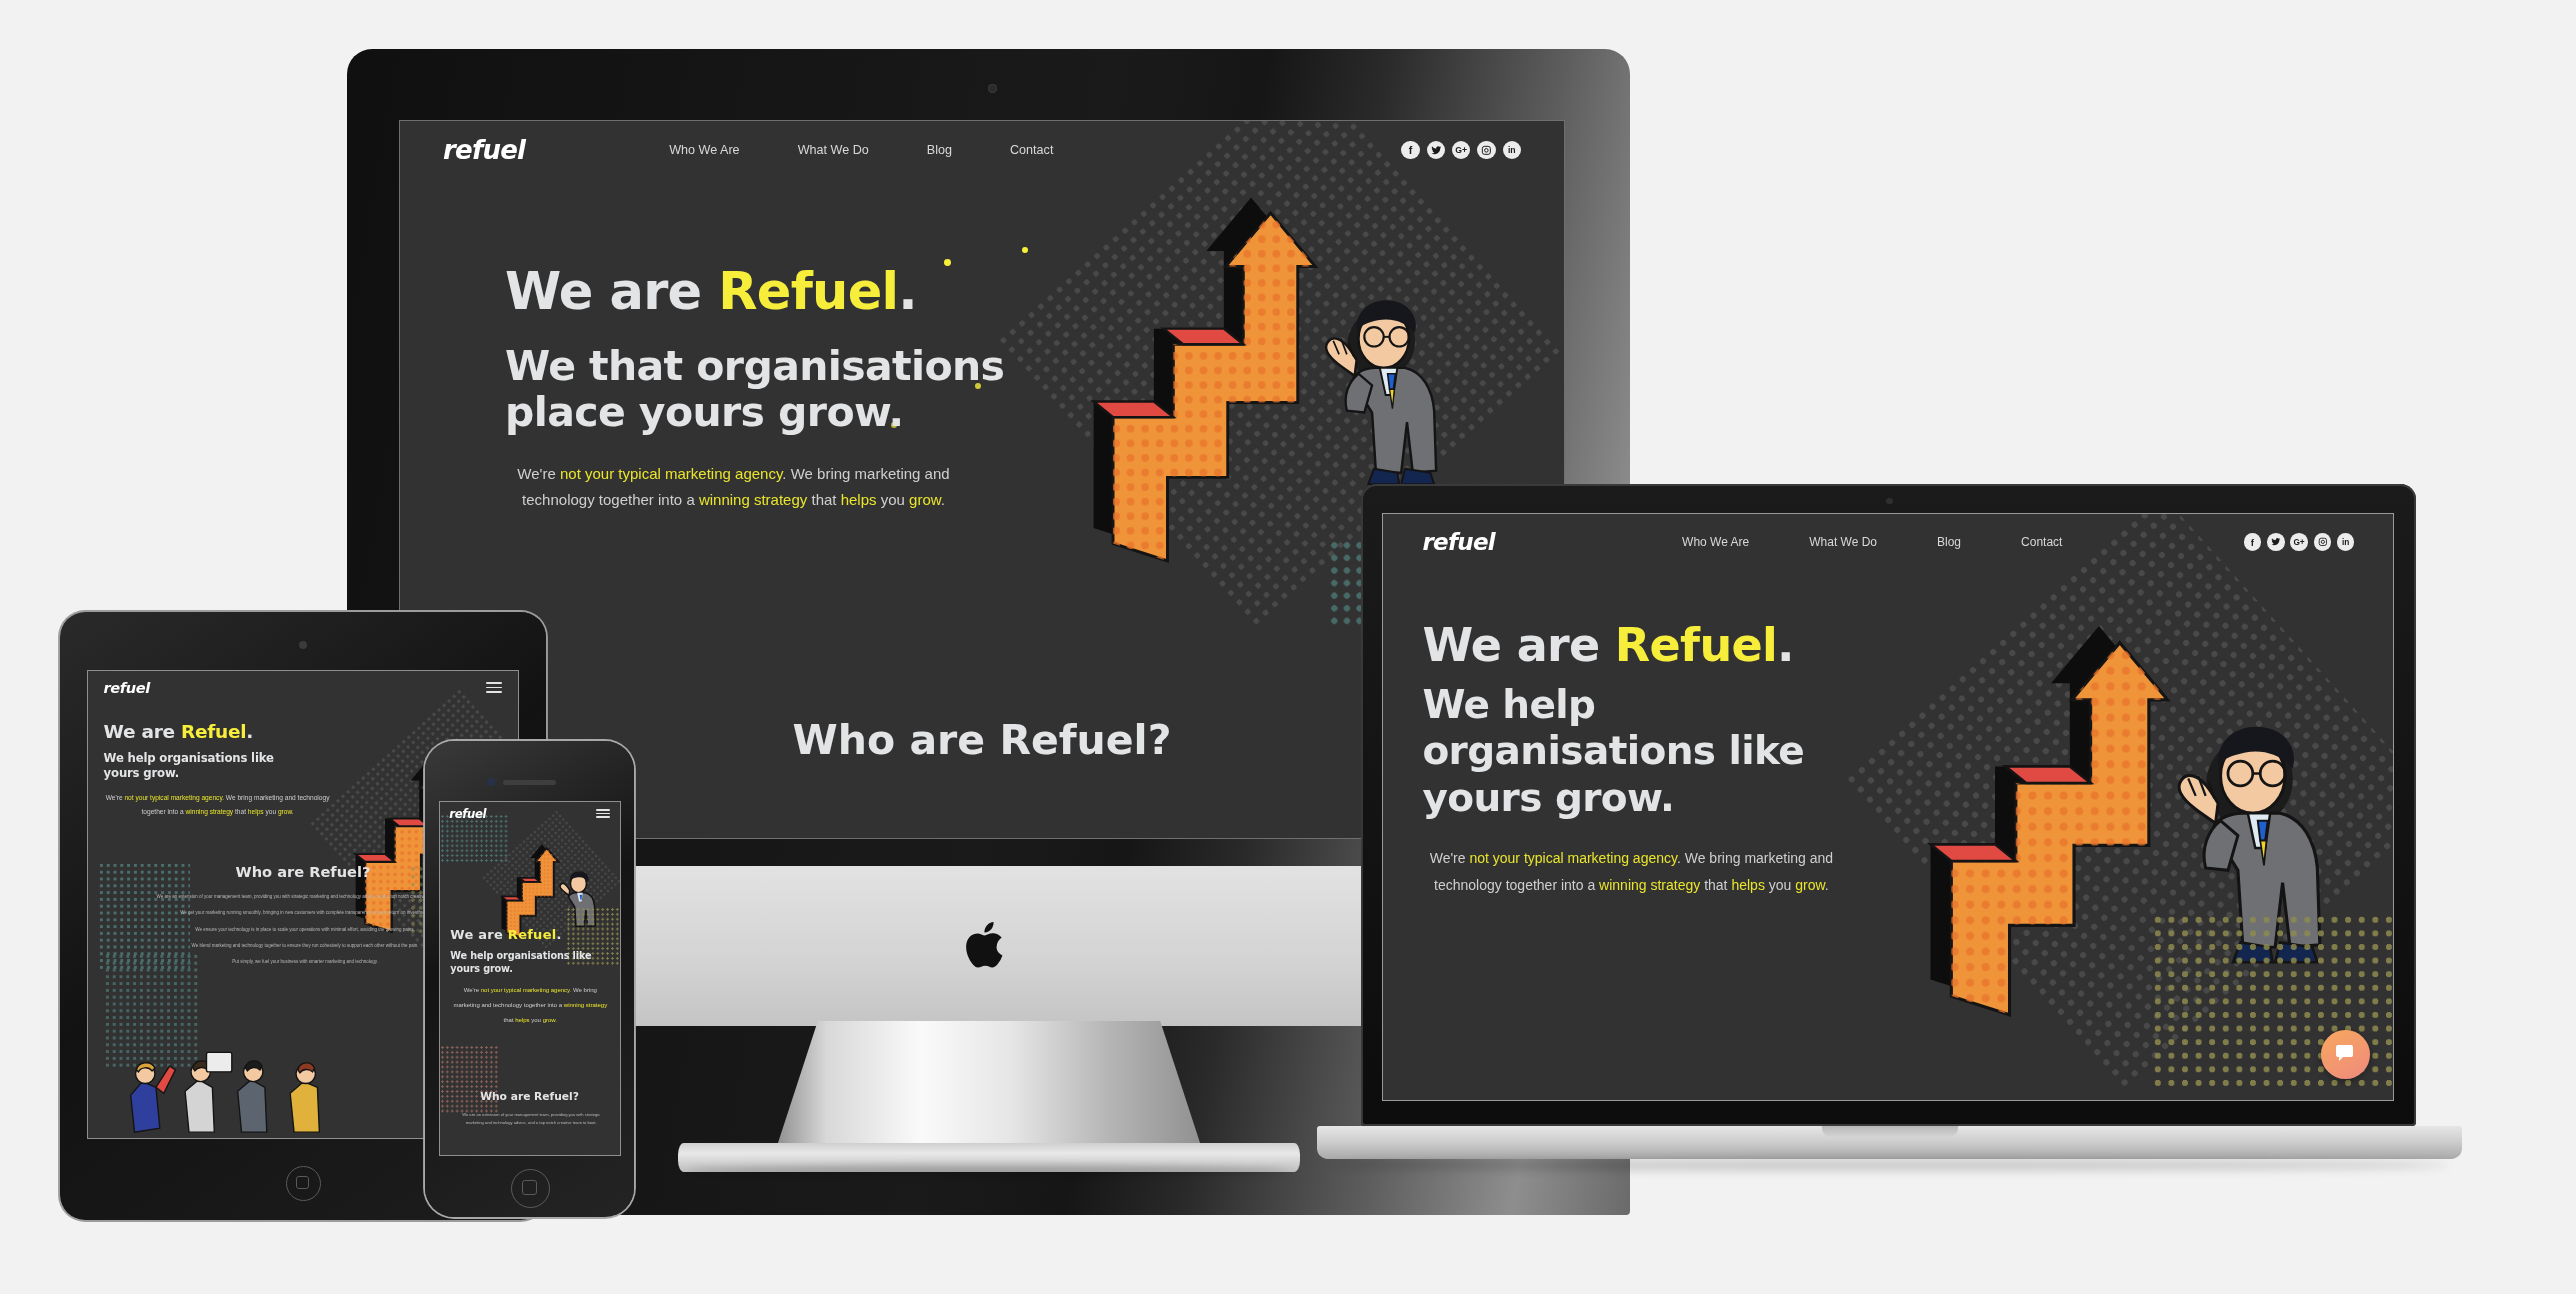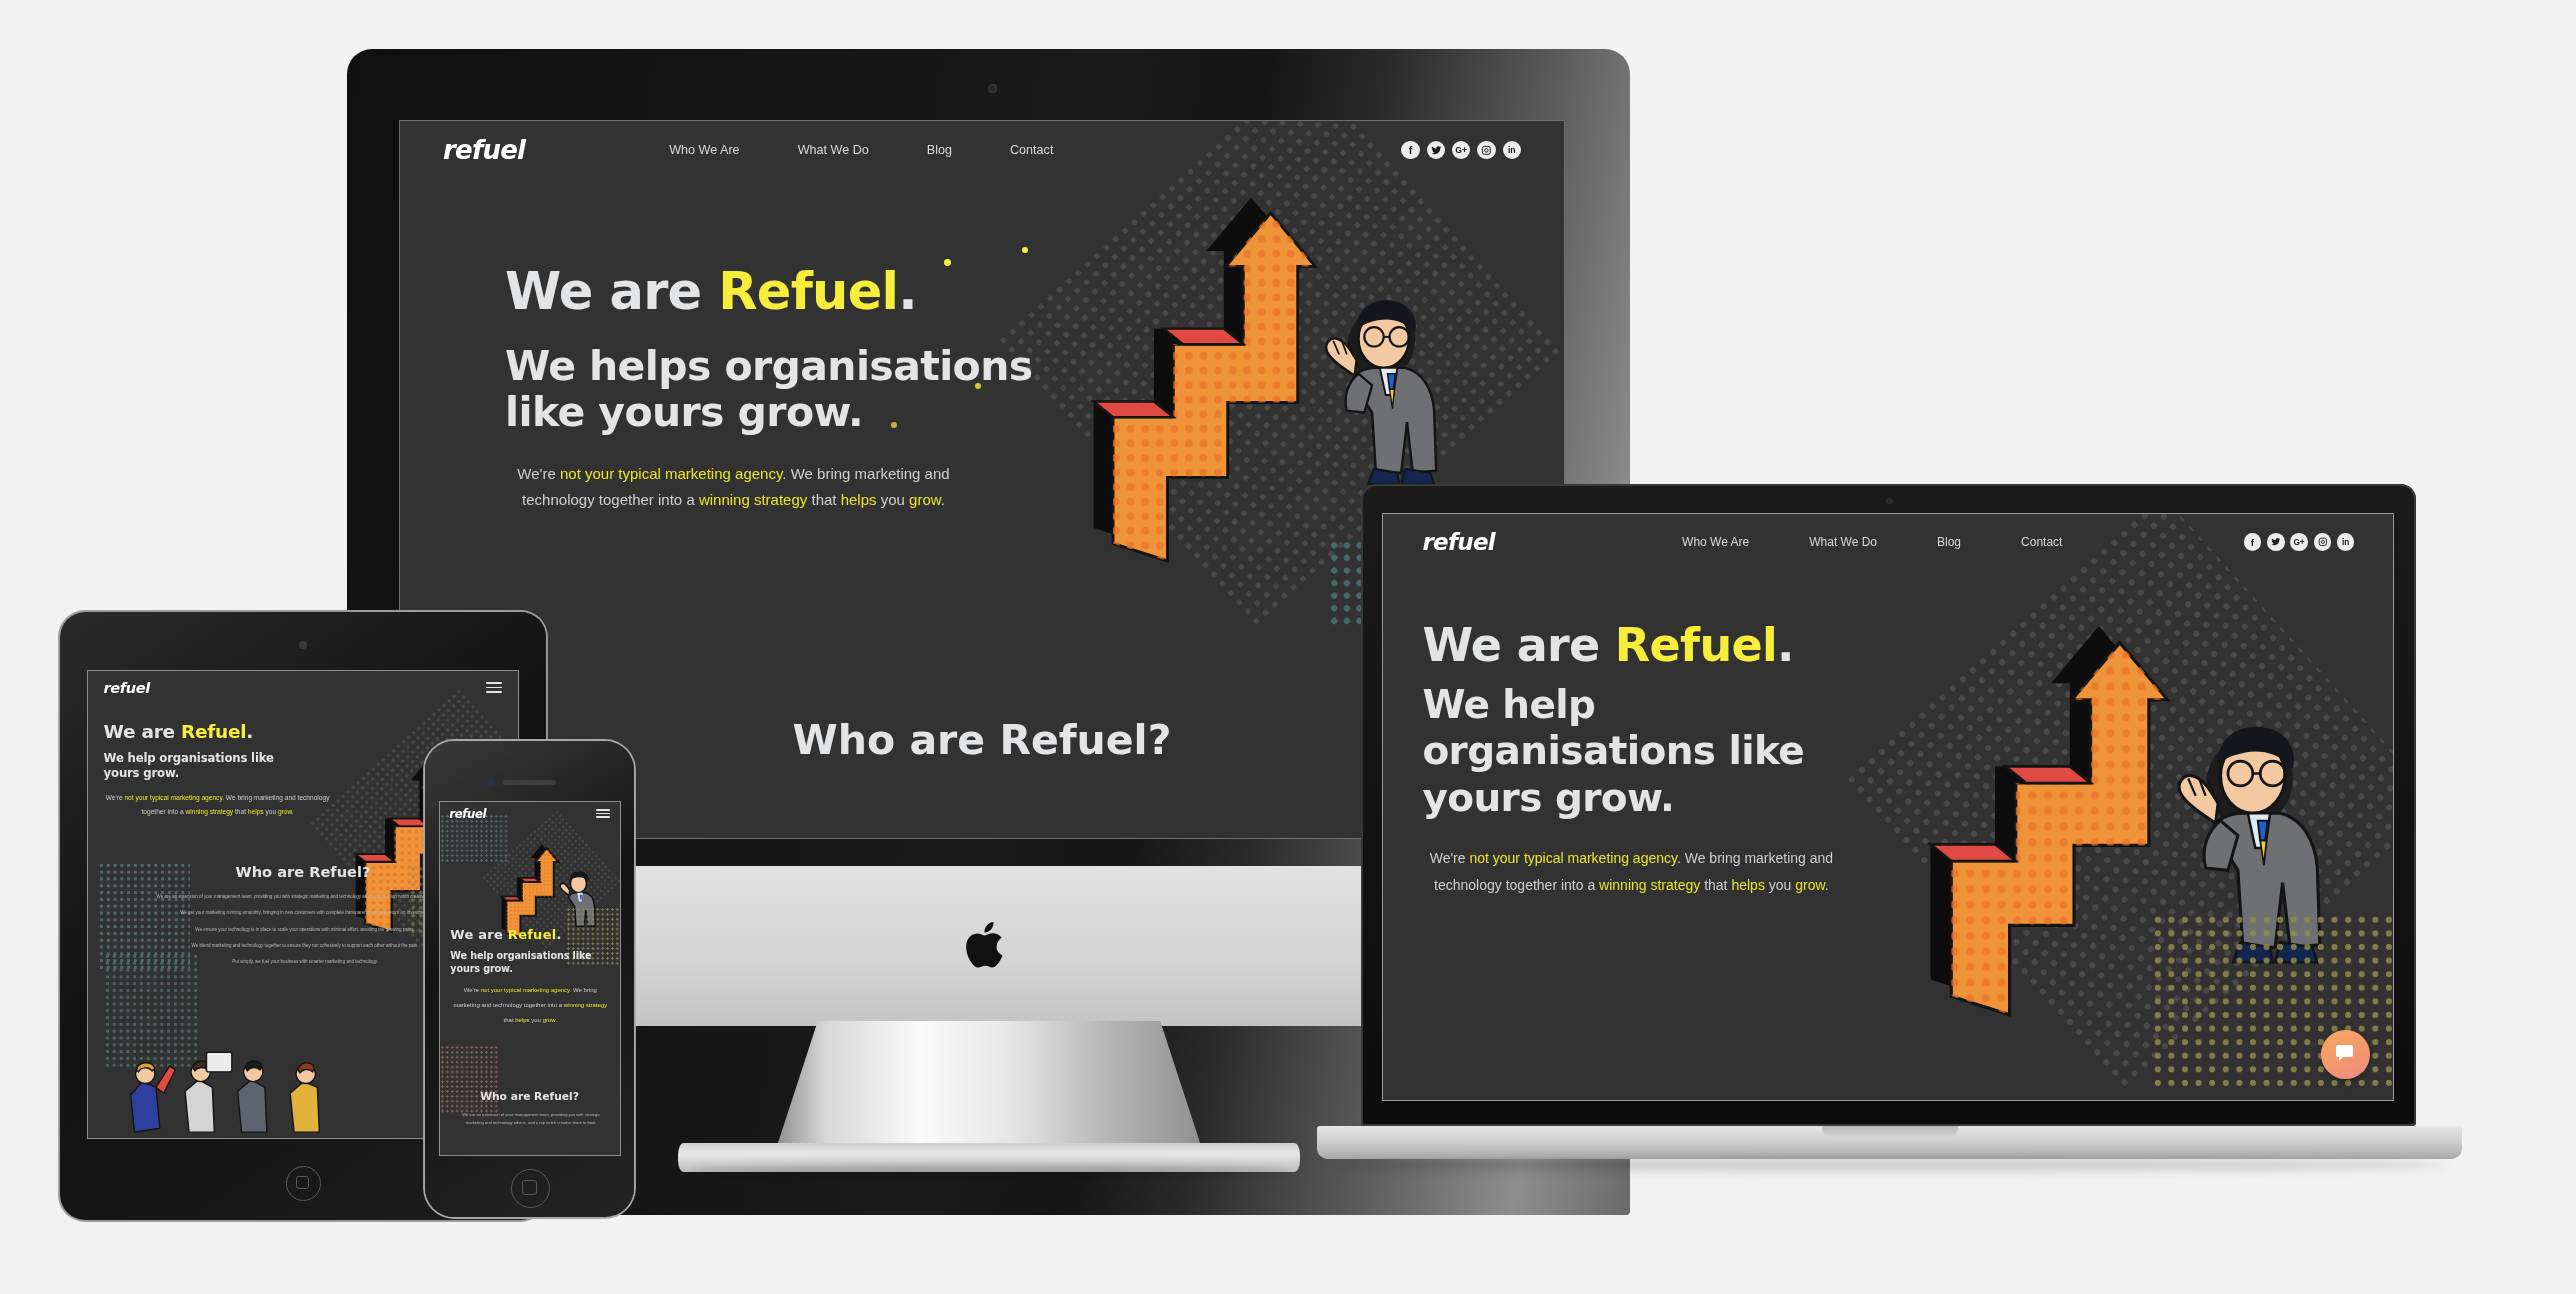--- a/index.html
+++ b/index.html
@@ -191,22 +191,22 @@
             </span>
             <span class="soc" style="width:18.5px;height:18.5px;font-size:8.7px;">in</span>
           </div>
         </div>
 
         <div style="position:absolute;left:105px;top:144px;width:544px;">
           <div class="h1" style="font-size:51px;line-height:1.06;">
             <span>We are </span><span class="y">Refuel</span><span>.</span>
           </div>
           <div class="h2" style="font-size:41px;line-height:1.12;margin-top:25px;">
-            <div>We helps organisations</div>
-            <div>like yours grow.</div>
+            <div>We that organisations</div>
+            <div>place yours grow.</div>
           </div>
           <div class="body-copy" style="font-size:15px;line-height:1.72;margin-top:25px;width:457px;">
             <span>We're </span><span class="y">not your typical marketing agency</span><span>. We bring marketing and technology together into a </span><span class="y">winning strategy</span><span> that </span><span class="y">helps</span><span> you </span><span class="y">grow</span><span>.</span>
           </div>
         </div>
 
         <div class="section-title" style="position:absolute;left:0;right:0;top:595px;font-size:41px;">Who are Refuel?</div>
       </div>
     </div>
 

